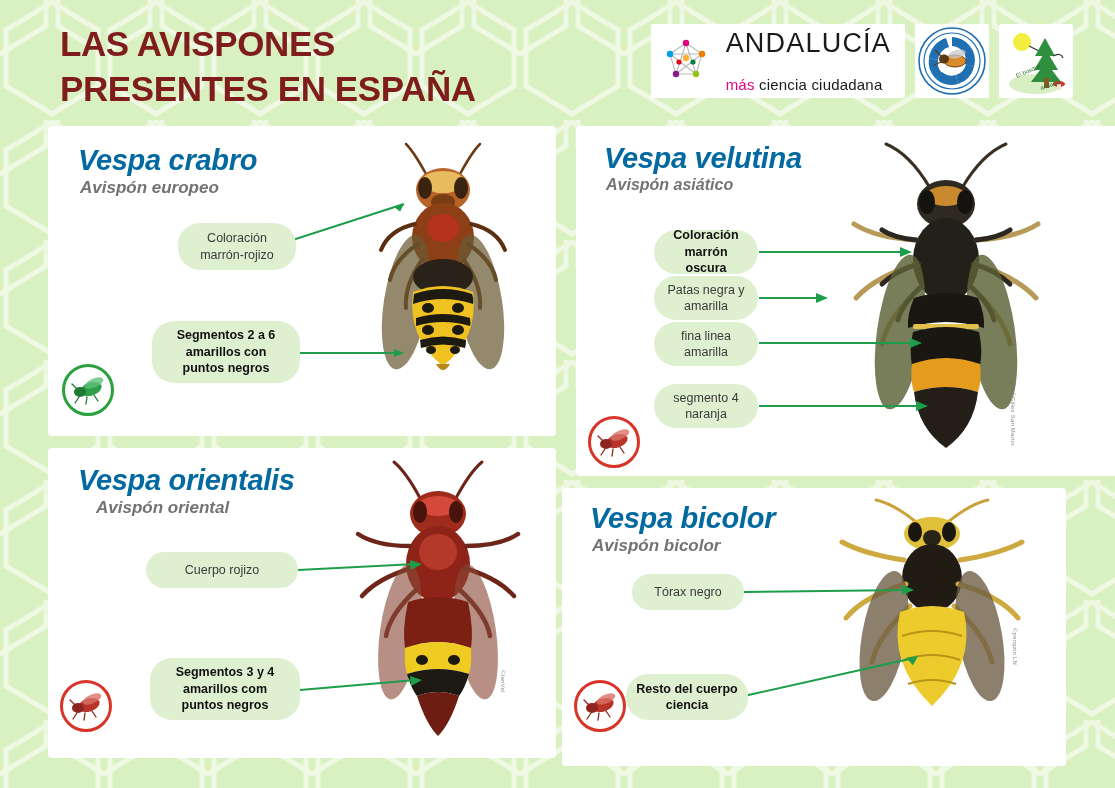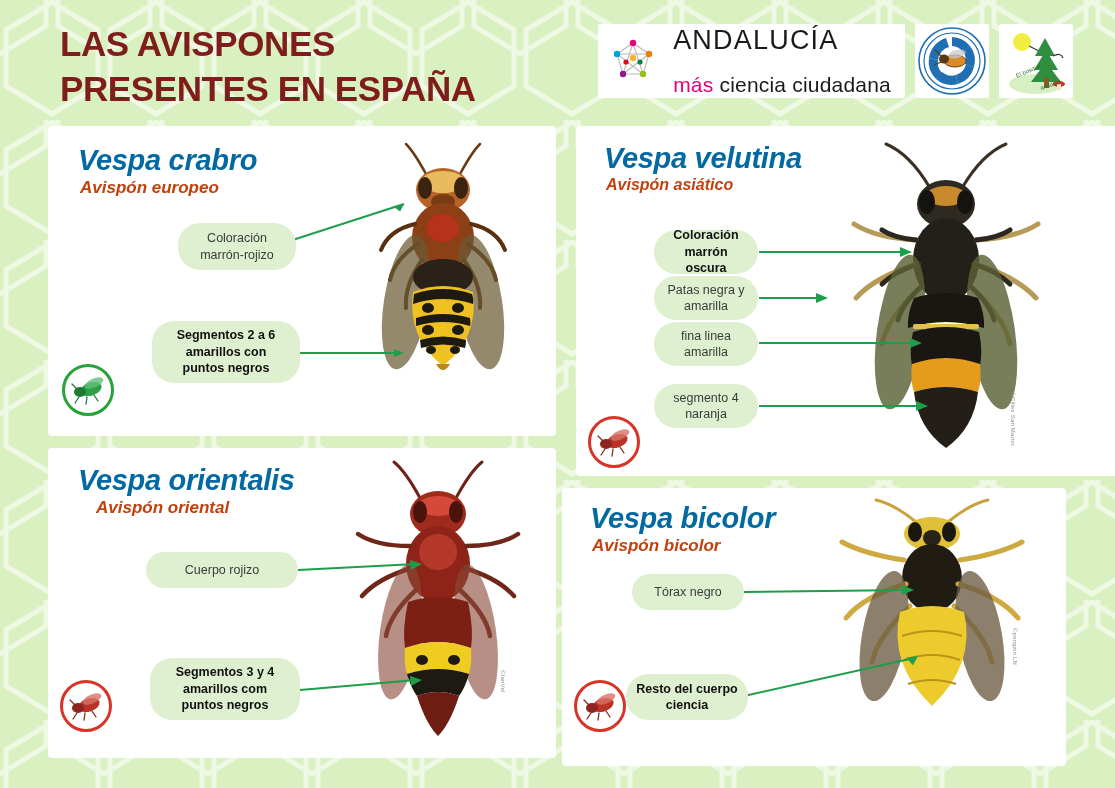--- a/index.html
+++ b/index.html
@@ -74,21 +74,21 @@
     justify-content: center;
     line-height: 1;
   }
   .logo-andalucia .l1 {
     font-size: 27px;
     letter-spacing: 1.2px;
     color: #1a1a1a;
     font-weight: 400;
   }
   .logo-andalucia .l2 {
-    font-size: 21px;
+    font-size: 15px;
     letter-spacing: 0.2px;
     margin-top: 20px;
     color: #1a1a1a;
   }
   .logo-andalucia .l2 .pink { color: #e5007d; }
 
   .logo-seal, .logo-forest {
     background: #ffffff;
     width: 74px; height: 74px;
     border-radius: 2px;
@@ -113,21 +113,21 @@
     font-style: italic;
     font-weight: bold;
     color: #0369a1;
     letter-spacing: -0.3px;
     white-space: nowrap;
   }
   .sp-sub {
     position: absolute;
     font-style: italic;
     font-weight: bold;
-    color: #c2410c;
+    color: #737373;
     white-space: nowrap;
   }
 
   
   .callout {
     position: absolute;
     background: #dff0d0;
     border-radius: 22px;
     color: #3a3a3a;
     font-size: 12.5px;

